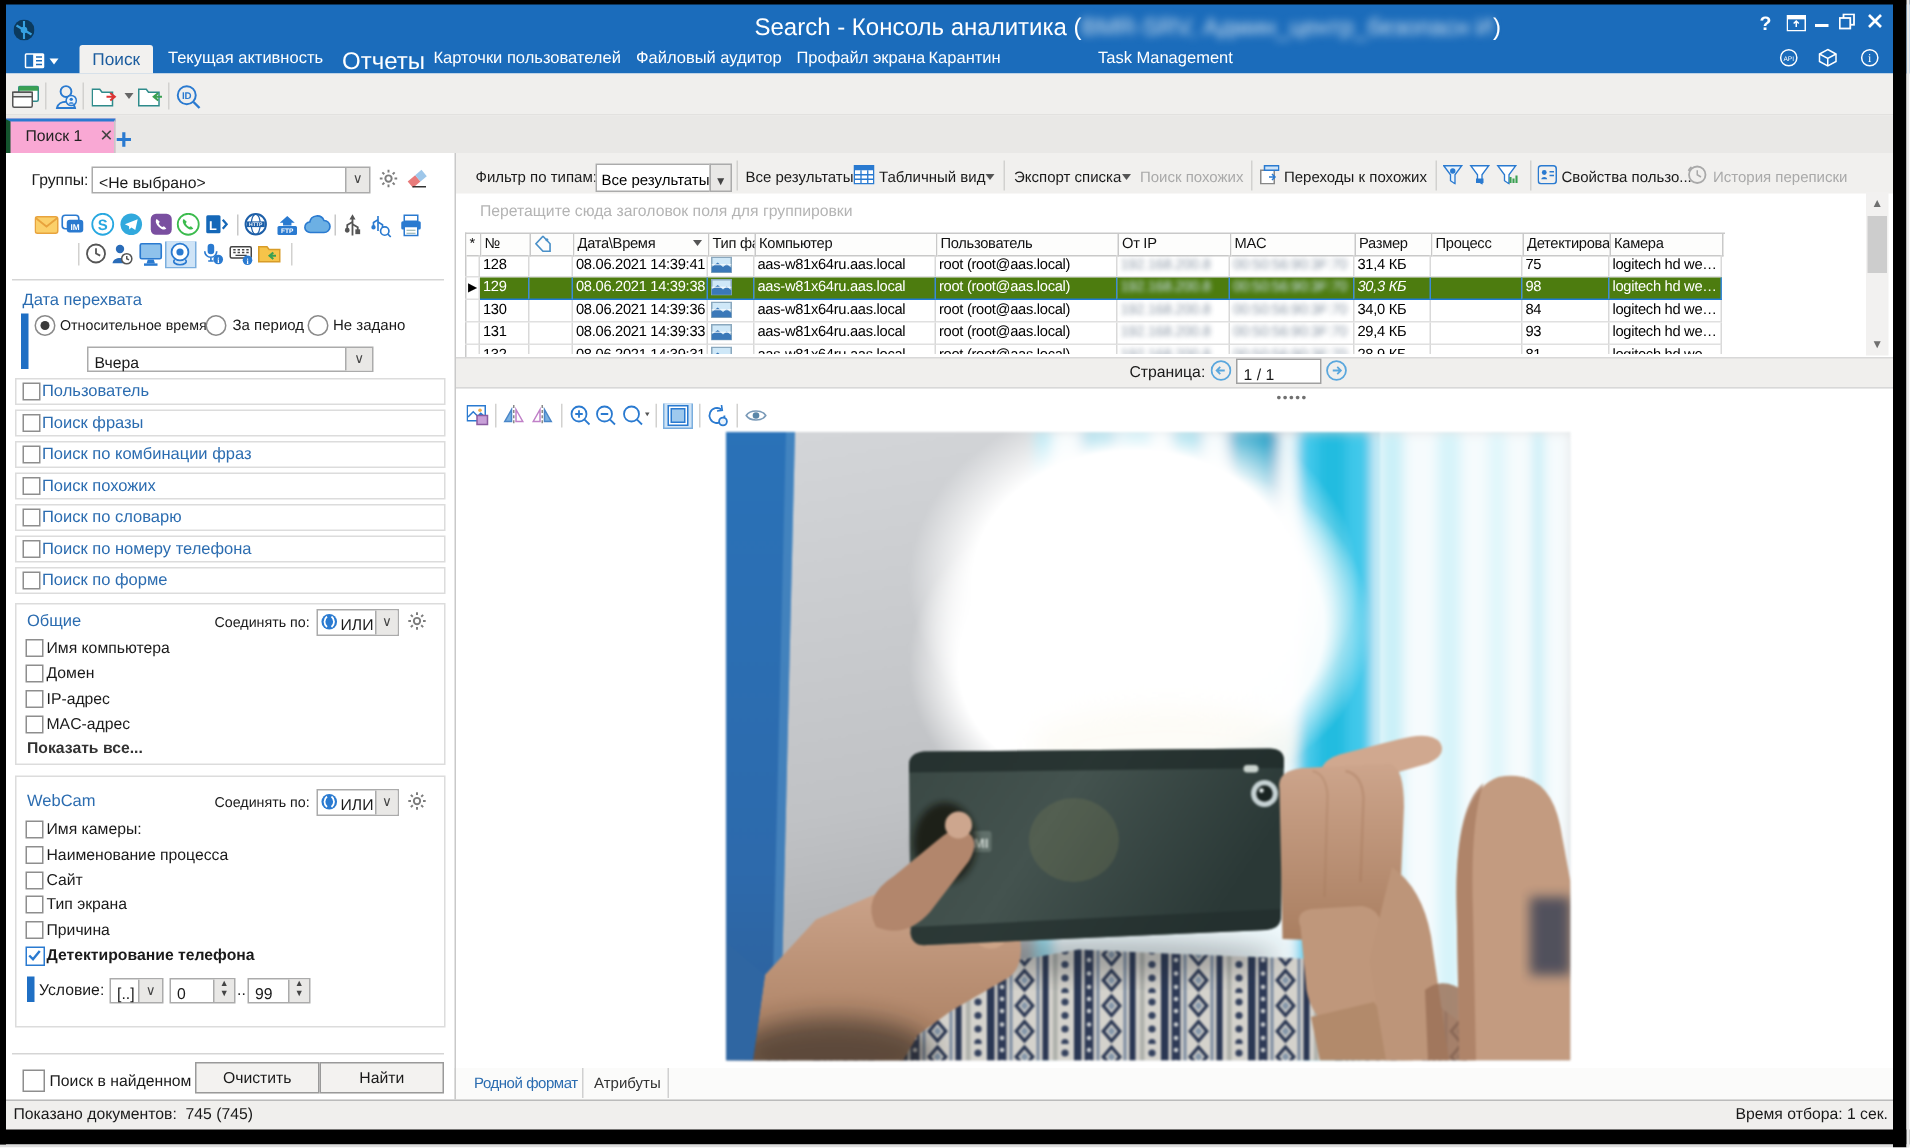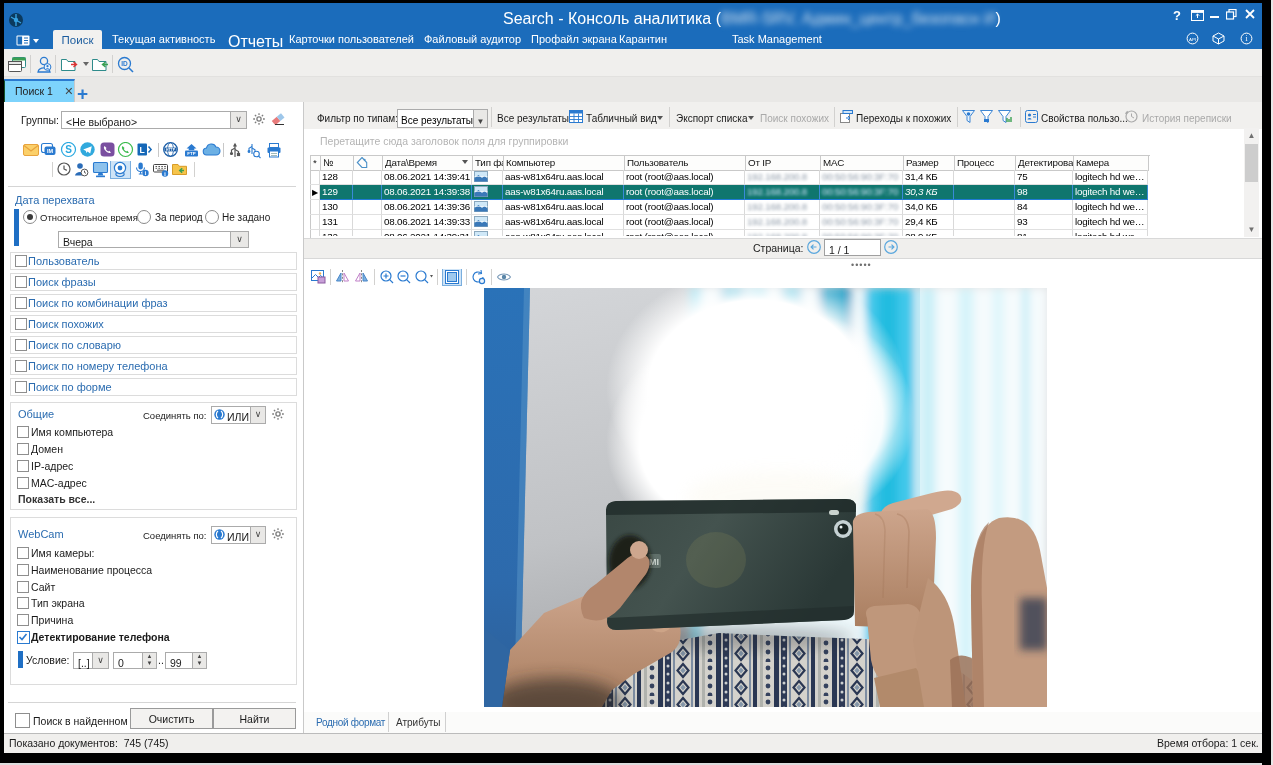--- a/index.html
+++ b/index.html
@@ -11,22 +11,22 @@
   #topborder{left:0;top:0;width:1273px;height:3px;background:#000;}
   #leftborder{left:0;top:0;width:4px;height:763px;background:#000;}
   #rightborder{left:1262px;top:0;width:9px;height:765px;background:#000;}
   #rightedge{left:1271px;top:0;width:2px;height:765px;background:#e8e8e8;}
   #bottomblack{left:0;top:753px;width:1273px;height:10px;background:#000;}
   #bottomedge{left:0;top:763px;width:1273px;height:2px;background:#ddd;}
   .wtxt{color:#fff;font-size:12px;}
   
   #toolbar{left:4px;top:49px;width:1258px;height:27px;background:#f0efed;border-bottom:1px solid #e2e1df;}
   #tabstrip{left:4px;top:77px;width:1258px;height:25px;background:#e9e8e6;}
-  #doc-tab{left:3px;top:79px;width:69px;height:23px;background:#7dd3fc;border-top:2px solid #2a7ad0;
-           border-left:2px solid #14532d;border-right:1px solid #c8c8c8;}
+  #doc-tab{left:3px;top:79px;width:69px;height:23px;background:#f9a8d4;border-top:2px solid #2a7ad0;
+           border-left:4px solid #14532d;border-right:1px solid #c8c8c8;}
   
   #lpanel{left:4px;top:102px;width:299px;height:631px;background:#fff;border-right:1px solid #c9c9c9;}
   #filterbar{left:304px;top:102px;width:958px;height:27px;background:#f1f0ee;}
   #statusbar{left:4px;top:733px;width:1258px;height:20px;background:#f0efed;border-top:1px solid #bbb;}
   .t11{font-size:10.5px;color:#1a1a1a;white-space:nowrap;}
   .blue{color:#2b6cb0;}
   .gray{color:#a9a9a9;}
   .cb{display:inline-block;width:10px;height:10px;border:1px solid #8e8e8e;background:#fff;vertical-align:middle;}
   .combo{background:#fff;border:1px solid #ababab;position:absolute;}
   .combo .arrowbtn{position:absolute;right:0;top:0;bottom:0;background:#e9e8e6;border-left:1px solid #ababab;
@@ -428,21 +428,21 @@
 </svg>
 <div class="abs gray" style="left:1142px;top:113px;font-size:10px;white-space:nowrap;">История переписки</div>
 
 <div class="abs" style="left:320px;top:135px;font-size:10.5px;color:#b4b4b4;">Перетащите сюда заголовок поля для группировки</div>
 
 <div class="abs" id="grid" style="left:310px;top:155px;width:838px;height:81px;font-size:10.5px;color:#1a1a1a;"></div>
 <style>
  .gc{position:absolute;box-sizing:border-box;border-right:1px solid #d9d9d9;border-bottom:1px solid #e0e0e0;
      padding-left:2px;line-height:14px;height:15px;white-space:nowrap;overflow:hidden;font-size:9.8px;letter-spacing:-0.2px;}
  .gh{background:#fdfdfc;border-right:1px solid #c9c9c9;border-bottom:1px solid #c9c9c9;color:#111;}
- .sel{background:#0f766e;color:#fff;border-right:1px solid #3a8ad8;border-bottom:1px solid #1e7ad4;}
+ .sel{background:#4d7c0f;color:#fff;border-right:1px solid #3a8ad8;border-bottom:1px solid #1e7ad4;}
  .blr{filter:blur(1.6px);color:#8e9aa8;}
  .selrow .blr{color:#cfe2f6;}
 </style>
 <div class="abs" style="left:310px;top:155px;width:839px;height:82px;border:1px solid #c9c9c9;border-right:none;">
 <div style="position:relative;width:100%;height:100%;">
 
  <div class="gc gh" style="left:0;top:0;width:10px;">*</div>
  <div class="gc gh" style="left:10px;top:0;width:33px;">№</div>
  <div class="gc gh" style="left:43px;top:0;width:29px;"><svg width="12" height="11" viewBox="0 0 12 11" style="margin-top:1px;">
           <path d="M1 5.5 L6 0.8 L11 0.8 L11 5.5 L6 10.2 Z" fill="none" stroke="#4a90c8" stroke-width="1.1" transform="rotate(90 6 5.5)"></path>

